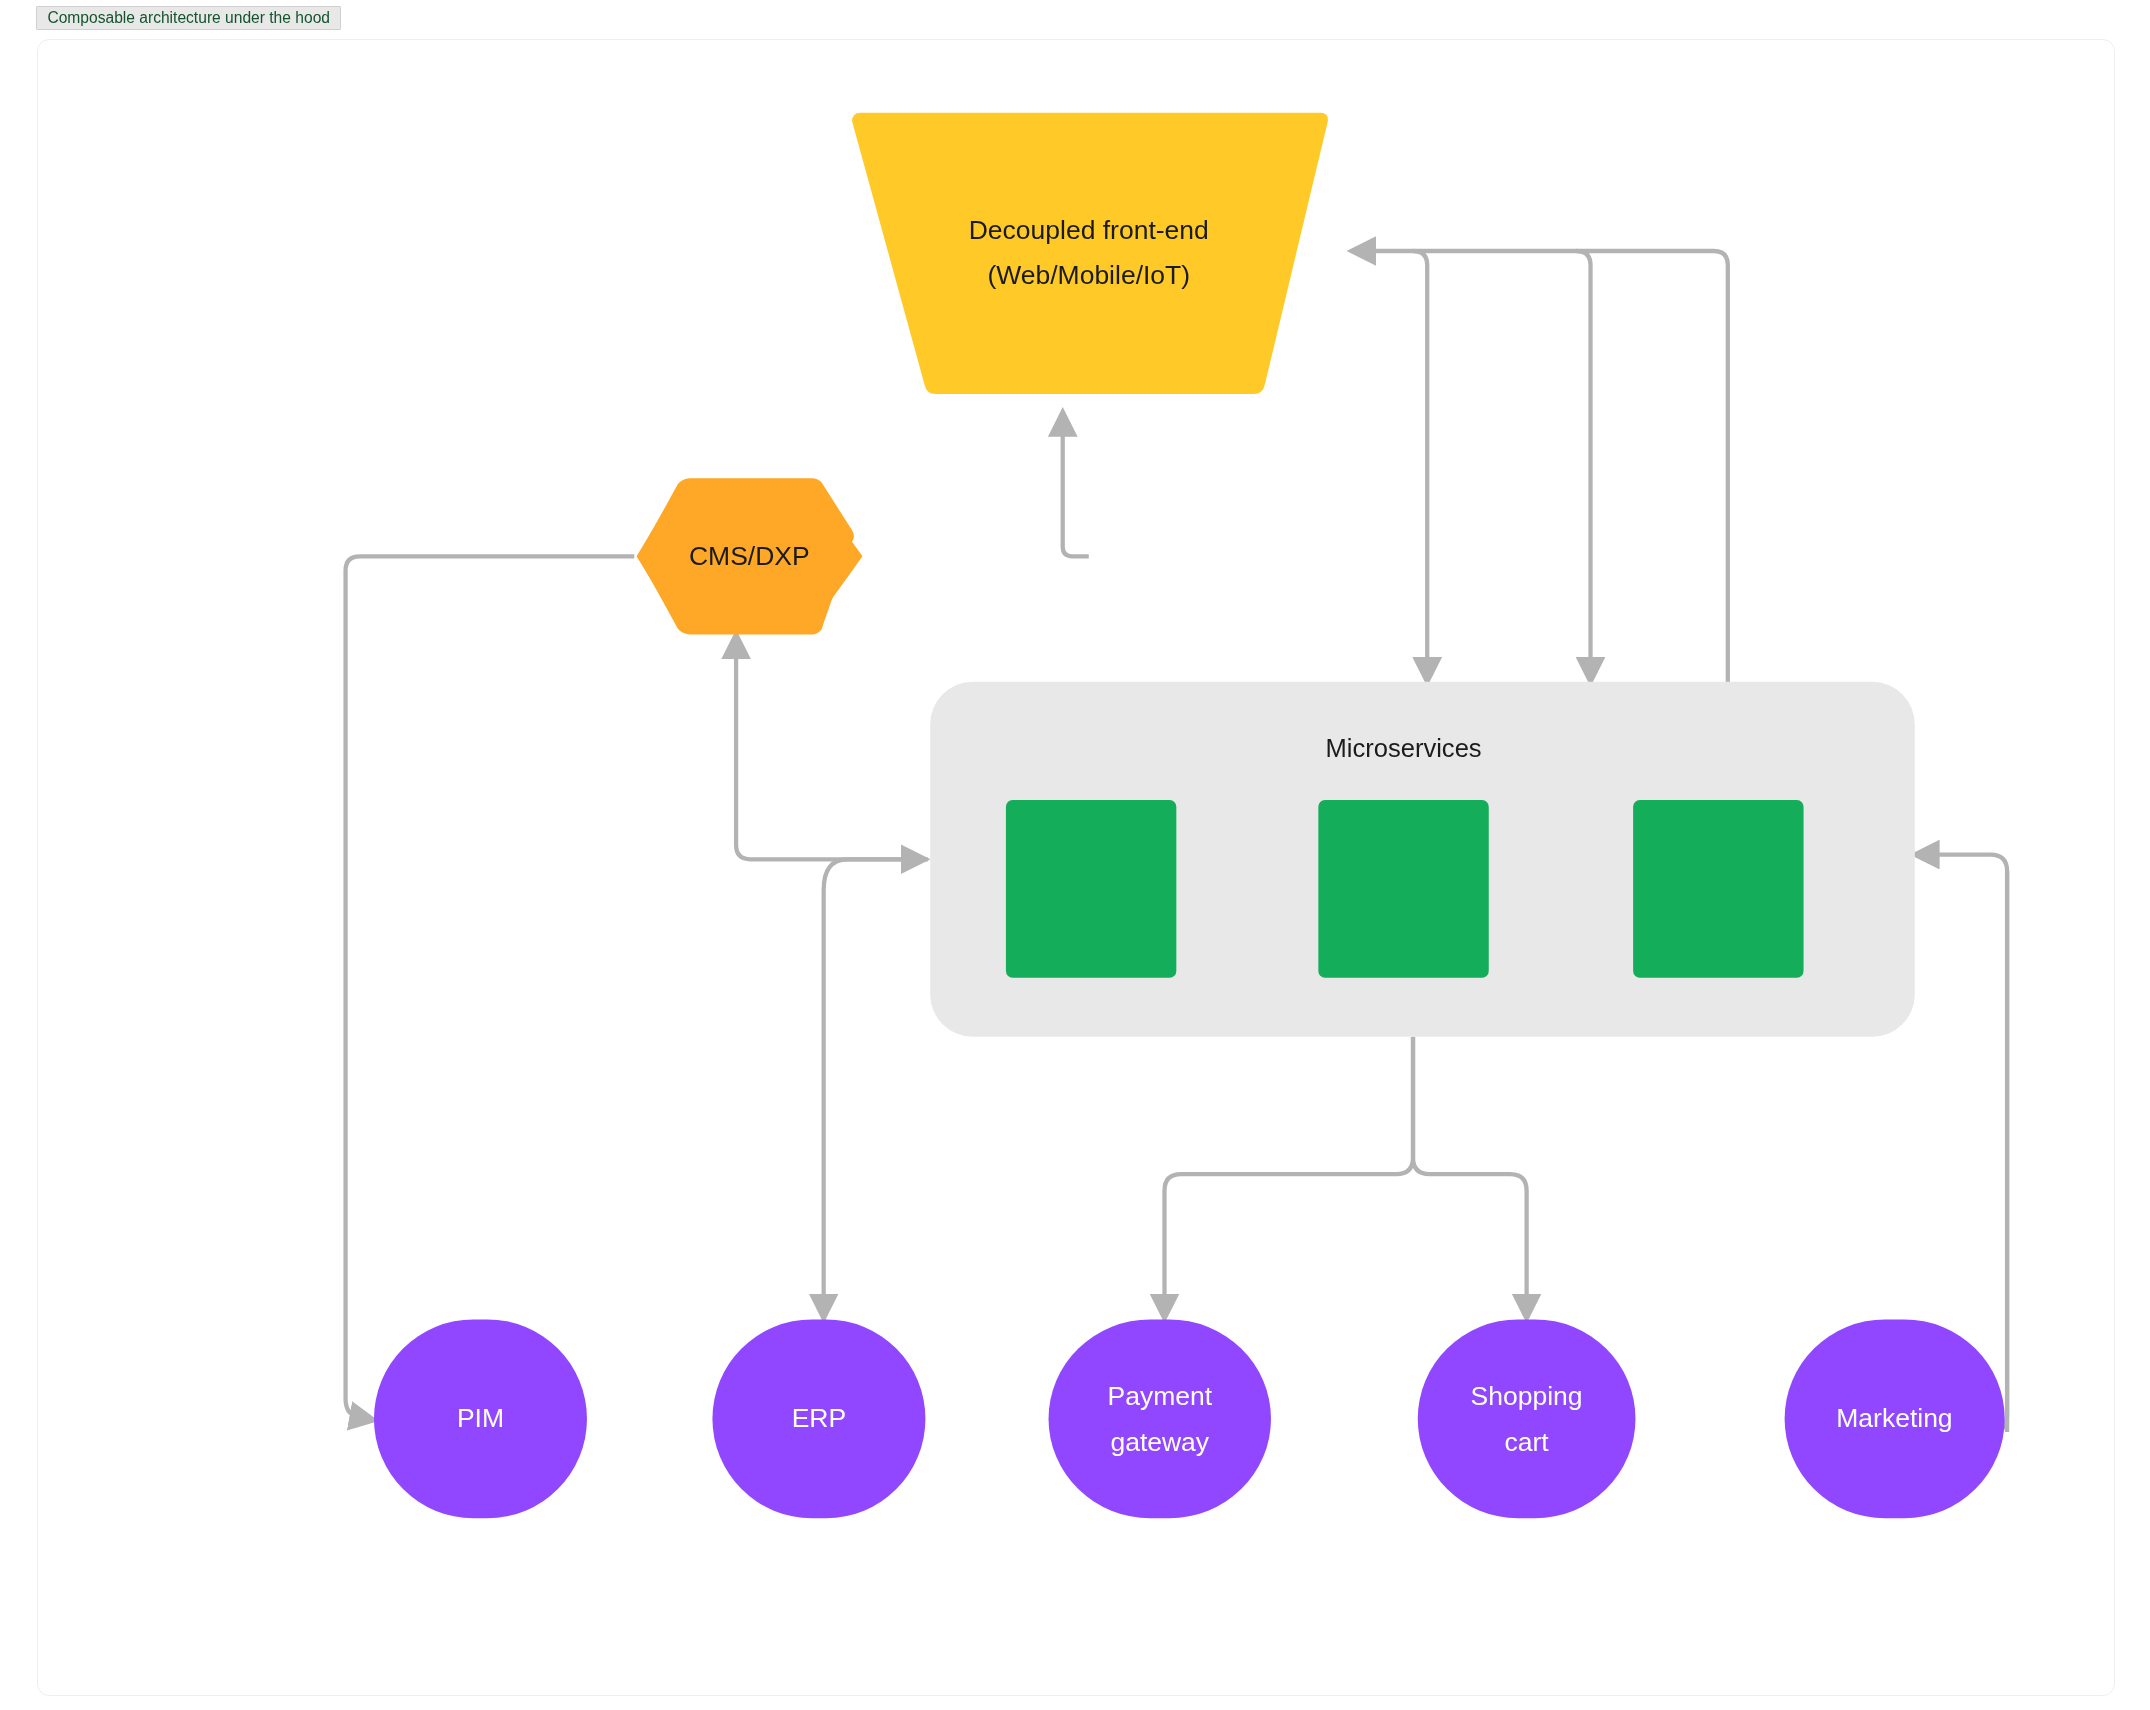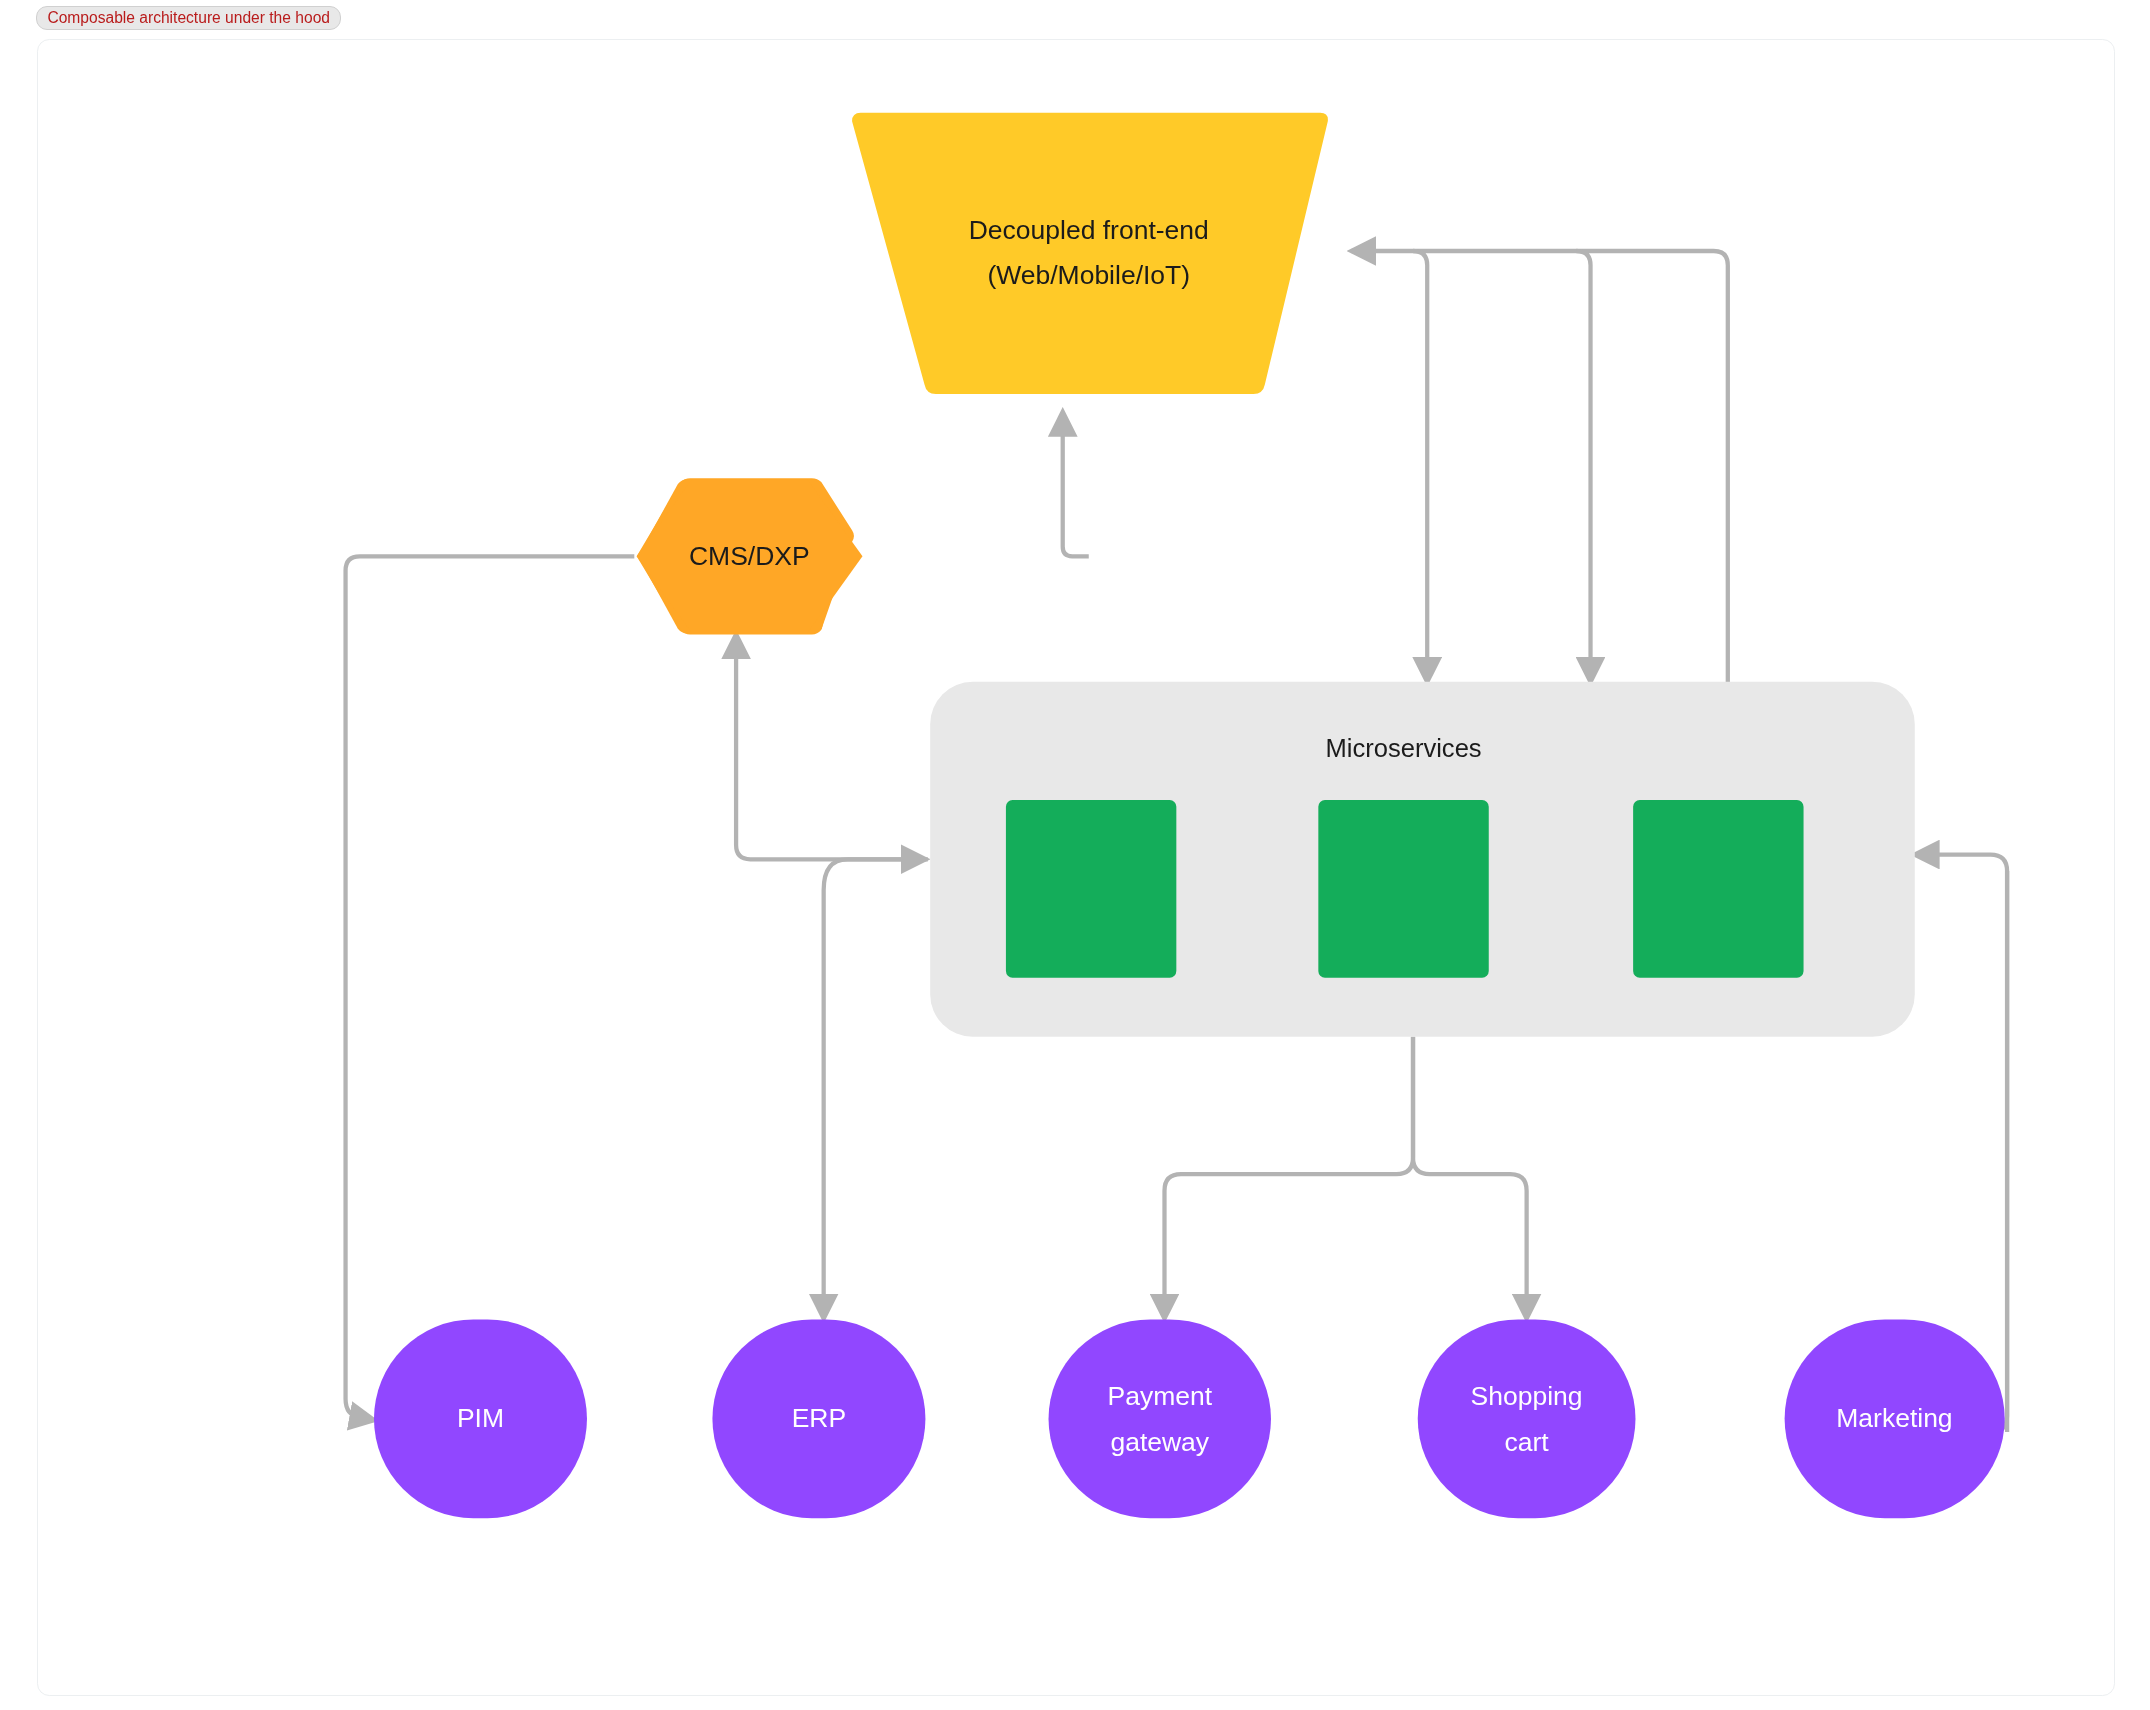--- a/index.html
+++ b/index.html
@@ -21,23 +21,23 @@
   #title-pill {
     position: absolute;
     left: 36px;
     top: 5.7px;
     height: 24.6px;
     padding: 0 10.4px;
     display: flex;
     align-items: center;
     background: #e8e8e8;
     border: 0.5px solid #d0d0d0;
-    border-radius: 11px;
+    border-radius: 1px;
     font-size: 15.6px;
-    color: #b91c1c;
+    color: #14532d;
     white-space: nowrap;
     box-sizing: border-box;
     z-index: 5;
   }
   
   #diagram-frame {
     position: absolute;
     left: 37px;
     top: 39px;
     width: 2078px;

